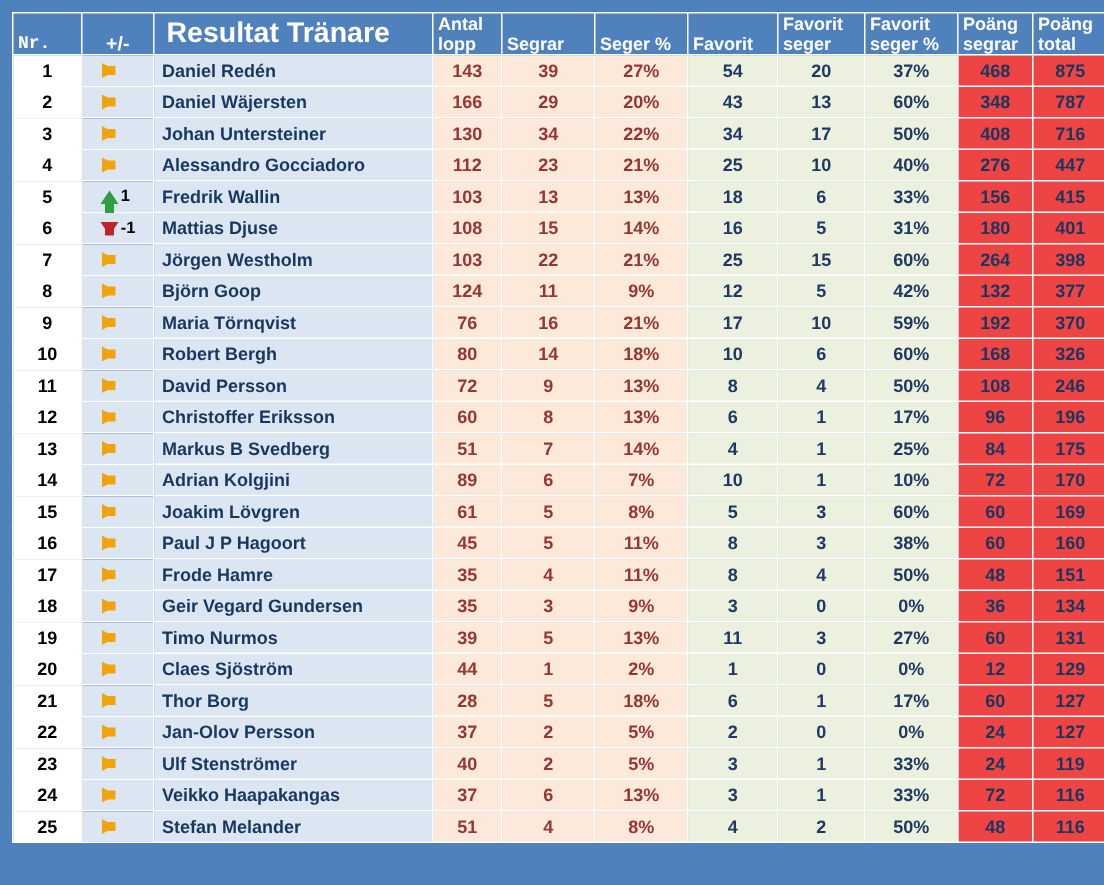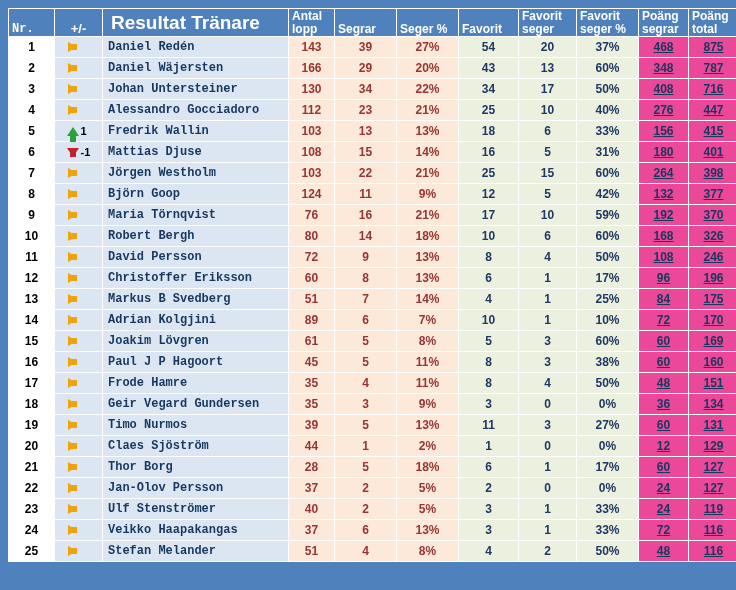--- a/index.html
+++ b/index.html
@@ -72,29 +72,28 @@
     text-align:center;
     position:relative;
     padding:0;
   }
   td.name{
     background:#dce6f2;
     text-align:left;
     color:#17375e;
     font-weight:bold;
     padding-left:5px;
-    font-family:Liberation Mono, monospace;
   }
   td.num{
     text-align:center;
     font-weight:bold;
   }
   td.orange{background:#fde9d9;color:#963634;}
   td.green{background:#ebf1de;color:#1f3864;}
-  td.blue{background:#ec4899;color:#17375e;text-decoration:underline;}
+  td.blue{background:#ef4444;color:#17375e;}
 
   .arrow-wrap{
     display:flex;align-items:center;justify-content:center;gap:2px;height:18px;
   }
   .arr-right{
     display:inline-block;width:0;height:0;
     border-top:5px solid transparent;
     border-bottom:5px solid transparent;
     border-left:9px solid #f0a30a;
     position:relative;

